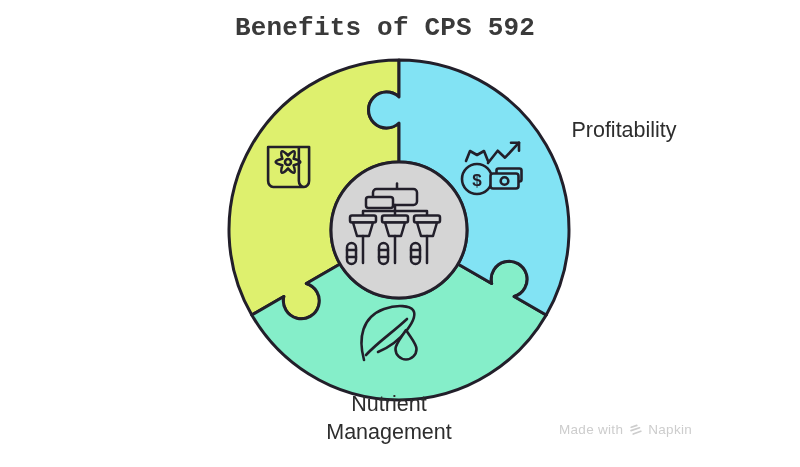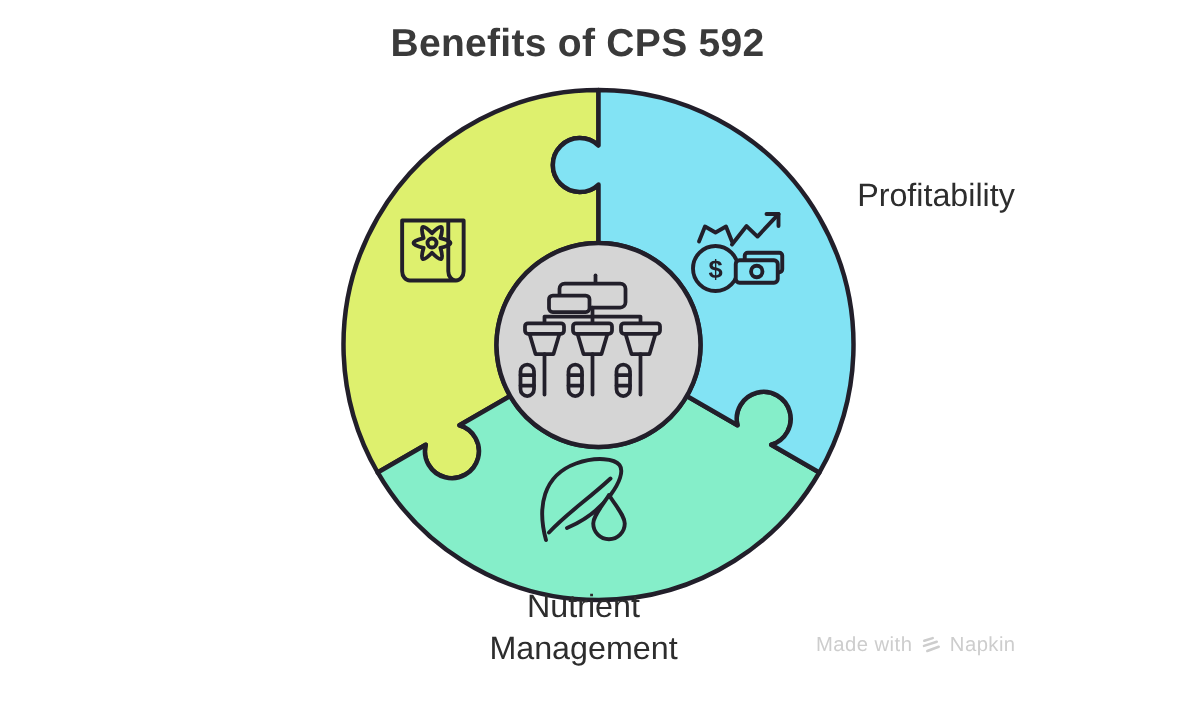--- a/index.html
+++ b/index.html
@@ -2,32 +2,32 @@
 <html><head>
 <meta charset="utf-8">
 <style>
   html,body { margin:0; padding:0; background:#ffffff; }
   .canvas {
     position:relative; width:800px; height:467px; background:#ffffff;
     font-family:"Liberation Sans", sans-serif; overflow:hidden;
   }
   .title {
     position:absolute; top:13px; left:0; width:770px; text-align:center;
-    font-size:26px; font-weight:bold; color:#3a3a3a; letter-spacing:0.2px;
+    font-size:26px; font-weight:bold; color:#3a3a3a; letter-spacing:0.2px;font-family:Liberation Mono, monospace;
   }
   .diagram-svg { position:absolute; left:0; top:0; }
   .seg-label {
     position:absolute; font-size:21.5px; color:#2d2d2d; text-align:center;
     line-height:27.5px;
   }
   .label-flexibility   { left:90px;  top:117px; width:140px; }
   .label-profitability { left:549px; top:117px; width:150px; }
   .label-nutrient      { left:305px; top:391px; width:168px; }
   .watermark {
-    position:absolute; left:544px; top:422px; display:flex; align-items:center;
+    position:absolute; left:559px; top:422px; display:flex; align-items:center;
     gap:5px; font-size:13.5px; color:#cdcdcd; letter-spacing:0.3px;
   }
   .watermark svg { display:block; }
 </style>
 </head>
 <body>
 
 <div class="canvas">
 
   <div class="title">Benefits of CPS 592</div>

